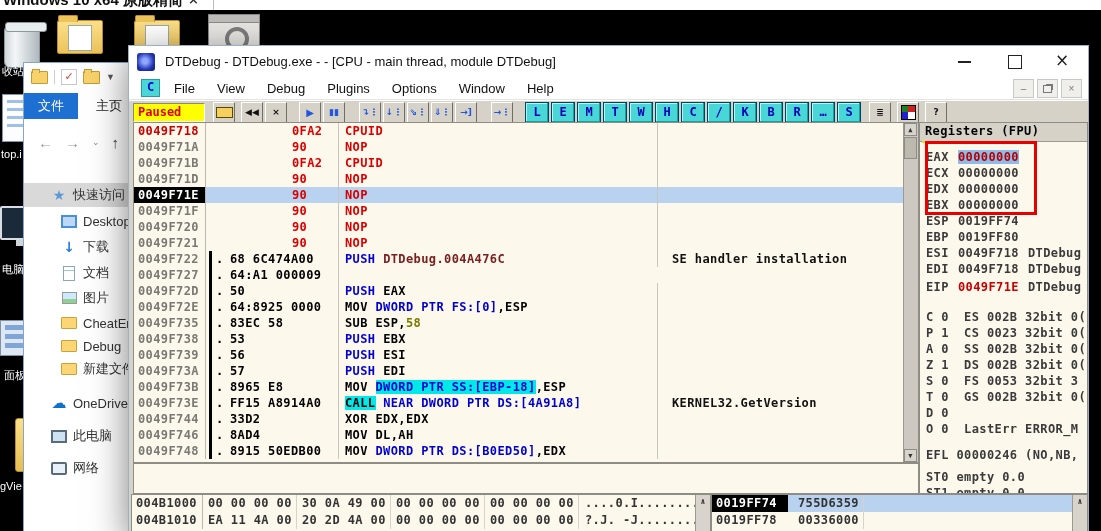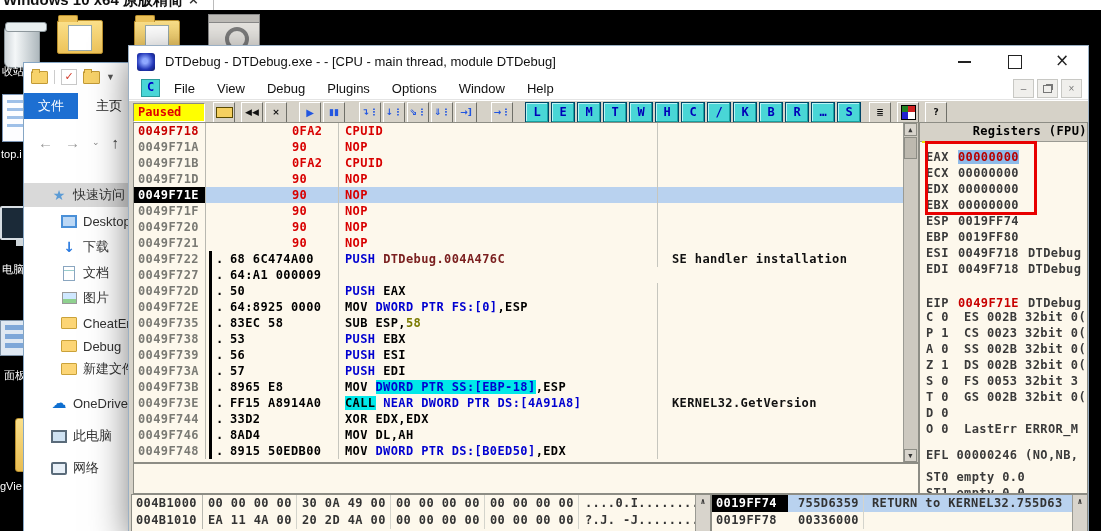--- a/index.html
+++ b/index.html
@@ -123,21 +123,21 @@
   .dump-row .dascii{flex:1;padding-left:6px;overflow:hidden;}
   .sidearrow{position:absolute;right:0;top:0;bottom:0;width:15px;background:#d8d4cc;border-left:1px solid #9a9a93;
              font-size:8px;text-align:center;color:#333;padding-top:2px;box-sizing:border-box;}
   .stk-row .sa{width:72px;padding-left:4px;flex:none;}
   .stk-row .sv{width:76px;flex:none;text-align:right;border-right:1px solid #d4d4cc;padding-right:4px;box-sizing:border-box;}
   .stk-row .sc{flex:1;padding-left:8px;overflow:hidden;}
   .stk-row.sel{background:#b9d2ef;}
   .stk-row.sel .sa{background:#000;color:#fff;}
 
   .regs-hd{height:18px;background:#d6d2c8;border-bottom:1px solid #9a9a93;font-size:12px;color:#000;
-           padding-left:5px;line-height:17px;text-align:right;}
+           padding-left:5px;line-height:17px;}
   .regs-hl{position:absolute;left:2px;top:18px;width:88px;height:2px;background:#e8e000;}
   .rr{position:absolute;left:0;width:100%;height:16px;line-height:16px;font-size:12px;color:#3a3a3a;
       padding-left:6px;white-space:pre;box-sizing:border-box;overflow:hidden;}
   .rr .rn{display:inline-block;width:32px;}
   .rr .vsel{background:#8fbbe9;color:#b80000;}
   .rr .vred{color:#c80000;}
   .rr .ext{margin-left:9px;}
   .redbox{position:absolute;left:5px;top:18px;width:106px;height:68px;border:3px solid #e80000;pointer-events:none;z-index:3;}
   .wm{position:absolute;color:rgba(210,185,140,.28);font:bold 34px "Liberation Serif",serif;z-index:0;}
 </style>
@@ -386,40 +386,40 @@
     <div class="pane dumpp mono">
       <div id="dumprows">
           <div class="dump-row"><span class="da">004B1000</span><span class="dg">00 00 00 00</span><span class="dg">30 0A 49 00</span><span class="dg">00 00 00 00</span><span class="dg">00 00 00 00</span><span class="dascii">....0.I.........</span></div>
           <div class="dump-row"><span class="da">004B1010</span><span class="dg">EA 11 4A 00</span><span class="dg">20 2D 4A 00</span><span class="dg">00 00 00 00</span><span class="dg">00 00 00 00</span><span class="dascii">?.J. -J........</span></div>
         </div>
       <div class="sidearrow">∧</div>
     </div>
 
     <div class="pane stackp mono">
       <div id="stackrows">
-          <div class="stk-row sel"><span class="sa">0019FF74</span><span class="sv">755D6359</span><span class="sc">RETURN to KERNEL32.755D63</span></div>
+          <div class="stk-row sel"><span class="sa">0019FF74</span><span class="sv">755D6359</span></div>
           <div class="stk-row"><span class="sa">0019FF78</span><span class="sv">00336000</span><span class="sc"></span></div>
         </div>
       <div class="sidearrow">∧</div>
     </div>
 
     <div class="pane regs mono">
       <div class="regs-hd">Registers (FPU)</div>
       <div class="regs-hl"></div>
       <div class="redbox"></div>
       <div id="regrows">
           <div class="rr" style="top: 26px;"><span class="rn">EAX</span><span class="vsel">00000000</span></div>
           <div class="rr" style="top: 42px;"><span class="rn">ECX</span><span>00000000</span></div>
           <div class="rr" style="top: 58px;"><span class="rn">EDX</span><span>00000000</span></div>
           <div class="rr" style="top: 74px;"><span class="rn">EBX</span><span>00000000</span></div>
           <div class="rr" style="top: 90px;"><span class="rn">ESP</span><span>0019FF74</span></div>
           <div class="rr" style="top: 106px;"><span class="rn">EBP</span><span>0019FF80</span></div>
           <div class="rr" style="top: 122px;"><span class="rn">ESI</span><span>0049F718</span><span class="ext">DTDebug</span></div>
           <div class="rr" style="top: 138px;"><span class="rn">EDI</span><span>0049F718</span><span class="ext">DTDebug</span></div>
-          <div class="rr" style="top: 172px;"><span class="rn">EIP</span><span class="vred">0049F71E</span><span class="ext">DTDebug</span></div>
+          <div class="rr" style="top: 156px;"><span class="rn">EIP</span><span class="vred">0049F71E</span><span class="ext">DTDebug</span></div>
           <div class="rr" style="top: 186px;"><span>C 0  ES 002B 32bit 0(FFFFFFFF)</span></div>
           <div class="rr" style="top: 202px;"><span>P 1  CS 0023 32bit 0(FFFFFFFF)</span></div>
           <div class="rr" style="top: 218px;"><span>A 0  SS 002B 32bit 0(FFFFFFFF)</span></div>
           <div class="rr" style="top: 234px;"><span>Z 1  DS 002B 32bit 0(FFFFFFFF)</span></div>
           <div class="rr" style="top: 250px;"><span>S 0  FS 0053 32bit 3</span></div>
           <div class="rr" style="top: 266px;"><span>T 0  GS 002B 32bit 0(FFFFFFFF)</span></div>
           <div class="rr" style="top: 282px;"><span>D 0</span></div>
           <div class="rr" style="top: 298px;"><span>O 0  LastErr ERROR_M</span></div>
           <div class="rr" style="top: 324px;"><span>EFL 00000246 (NO,NB,</span></div>
           <div class="rr" style="top: 346px;"><span>ST0 empty 0.0</span></div>

